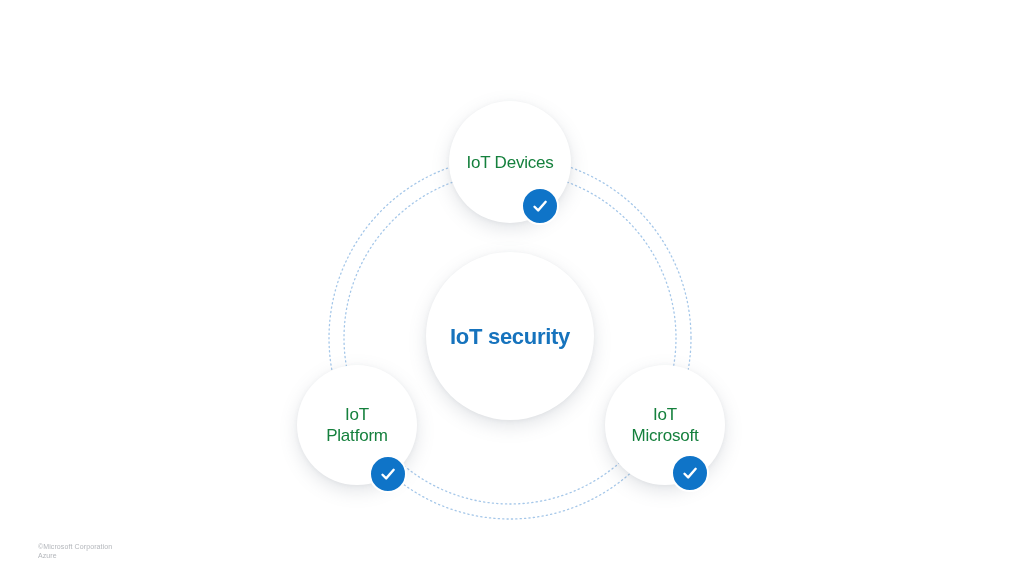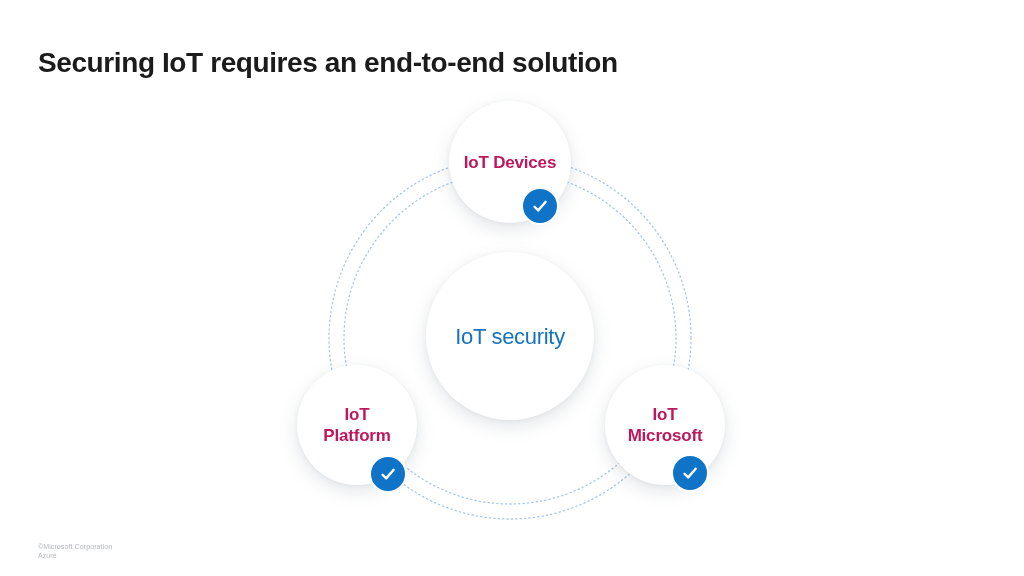--- a/index.html
+++ b/index.html
@@ -40,32 +40,32 @@
     box-shadow: 0 6px 18px rgba(100,110,130,0.18), 0 1px 4px rgba(100,110,130,0.08);
     display: flex;
     align-items: center;
     justify-content: center;
     text-align: center;
     z-index: 2;
   }
   .node-label {
     font-size: 17px;
     line-height: 21px;
-    font-weight: 700;
-    color: #be185d;
+    font-weight: 400;
+    color: #15803d;
     letter-spacing: -0.2px;
   }
   .node-devices  { left: 449px; top: 101px; width: 122px; height: 122px; }
   .node-center   { left: 426px; top: 252px; width: 168px; height: 168px; }
   .node-services { left: 297px; top: 365px; width: 120px; height: 120px; }
   .node-platform { left: 605px; top: 365px; width: 120px; height: 120px; }
   .center-label {
     font-size: 22px;
     line-height: 27px;
-    font-weight: 400;
+    font-weight: 700;
     letter-spacing: -0.3px;
     color: #1673bd;
   }
   .badge {
     position: absolute;
     width: 38px;
     height: 38px;
     border-radius: 50%;
     background: #0f74c8;
     border: 2px solid #ffffff;
@@ -86,21 +86,20 @@
     line-height: 9px;
     color: #b3b6bb;
     letter-spacing: 0.1px;
   }
 </style>
 </head>
 <body>
 
 <div class="slide">
 
-  <h1 class="title">Securing IoT requires an end-to-end solution</h1>
 
   <svg class="rings" viewBox="0 0 1024 576" aria-hidden="true">
     <circle cx="510" cy="338" r="181" fill="none" stroke="#a5c7e9" stroke-width="1.3" stroke-dasharray="1.2 3.2" stroke-linecap="round"></circle>
     <circle cx="510" cy="338" r="166" fill="none" stroke="#a5c7e9" stroke-width="1.3" stroke-dasharray="1.2 3.2" stroke-linecap="round"></circle>
   </svg>
 
   <div class="node node-center">
     <div class="center-label">
       <div>IoT security</div>
     </div>

